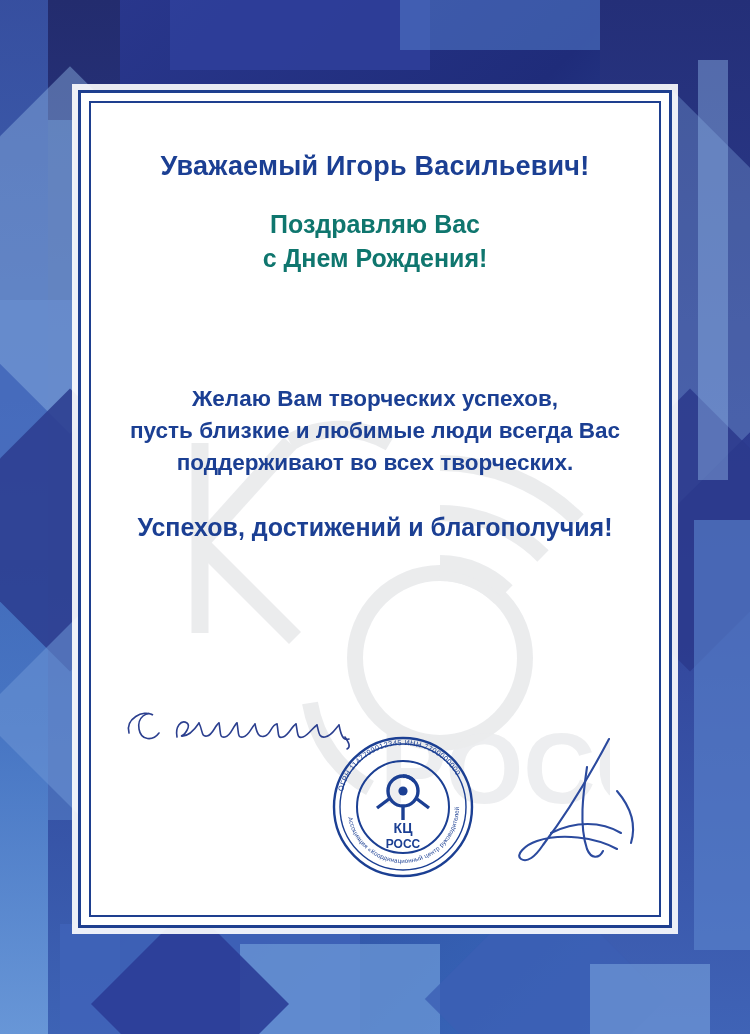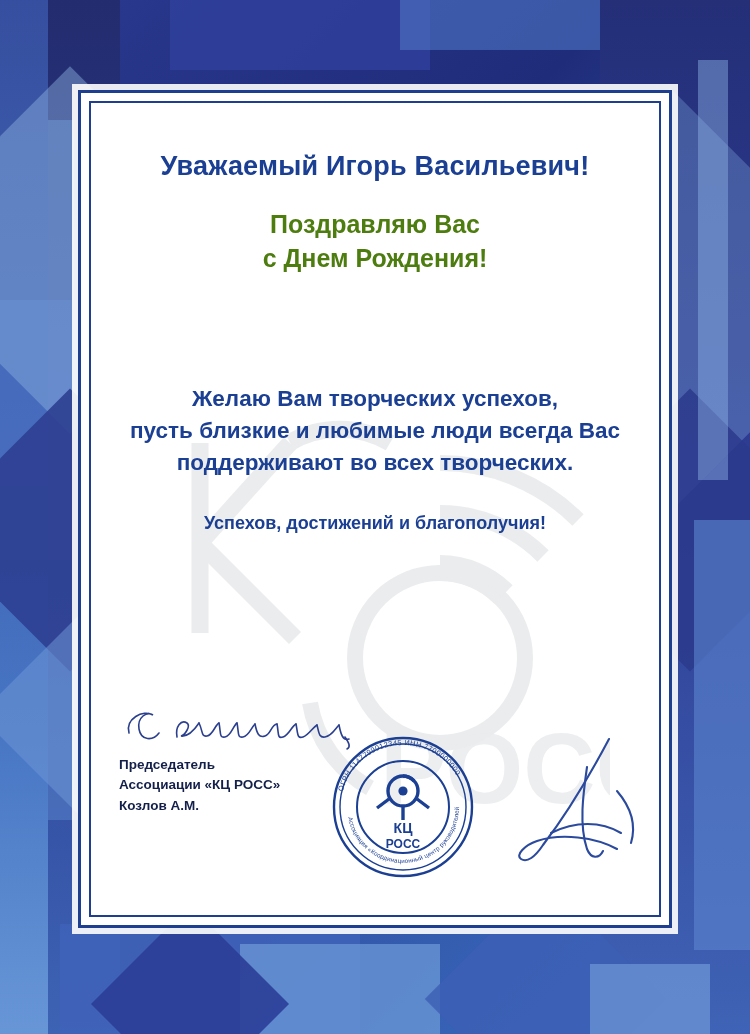--- a/index.html
+++ b/index.html
@@ -165,32 +165,32 @@
     font-size: 27px;
     font-weight: bold;
     letter-spacing: .2px;
     color: #1b3f93;
   }
   .congrats {
     margin-top: 26px;
     font-size: 25px;
     font-weight: bold;
     line-height: 1.34;
-    color: #4d7c0f;
+    color: #0f766e;
   }
   .body-text {
     margin-top: 108px;
     font-size: 22.5px;
     font-weight: bold;
     line-height: 1.42;
     color: #1b3f93;
   }
   .closing {
     margin-top: 34px;
-    font-size: 18px;
+    font-size: 25px;
     font-weight: bold;
     color: #1b3f93;
   }
 
   
   .sig-area {
     position: absolute;
     left: 0; right: 0; bottom: 0;
     height: 230px;
     z-index: 3;
@@ -314,25 +314,20 @@
               <path d="M136 21 C138 31, 140 35, 146 33 C152 31, 152 22, 158 21"></path>
               <path d="M158 21 C160 31, 158 36, 164 34 C170 32, 172 24, 177 21"></path>
               <path d="M177 21 C179 31, 178 36, 184 34 C190 32, 193 25, 198 22"></path>
               <path d="M198 22 C200 30, 200 35, 206 34 C213 33, 216 26, 220 22"></path>
               <path d="M220 22 C222 32, 224 38, 230 36"></path>
               <path d="M226 34 C230 40, 232 44, 228 46"></path>
             </g>
           </svg>
         </div>
 
-        <div class="sig-lines">
-          <div>Председатель</div>
-          <div>Ассоциации «КЦ РОСС»</div>
-          <div>Козлов А.М.</div>
-        </div>
 
         <div class="stamp">
           <svg viewBox="0 0 160 160" xmlns="http://www.w3.org/2000/svg">
             <defs>
               <path id="ringTop" d="M80 80 m-62 0 a62 62 0 1 1 124 0" fill="none"></path>
               <path id="ringBot" d="M80 80 m-56 0 a56 56 0 1 0 112 0" fill="none"></path>
             </defs>
             <circle cx="80" cy="80" r="69" fill="none" stroke="#1b3f93" stroke-width="2.4"></circle>
             <circle cx="80" cy="80" r="63" fill="none" stroke="#1b3f93" stroke-width="1.4"></circle>
             <circle cx="80" cy="80" r="46" fill="none" stroke="#1b3f93" stroke-width="2"></circle>

